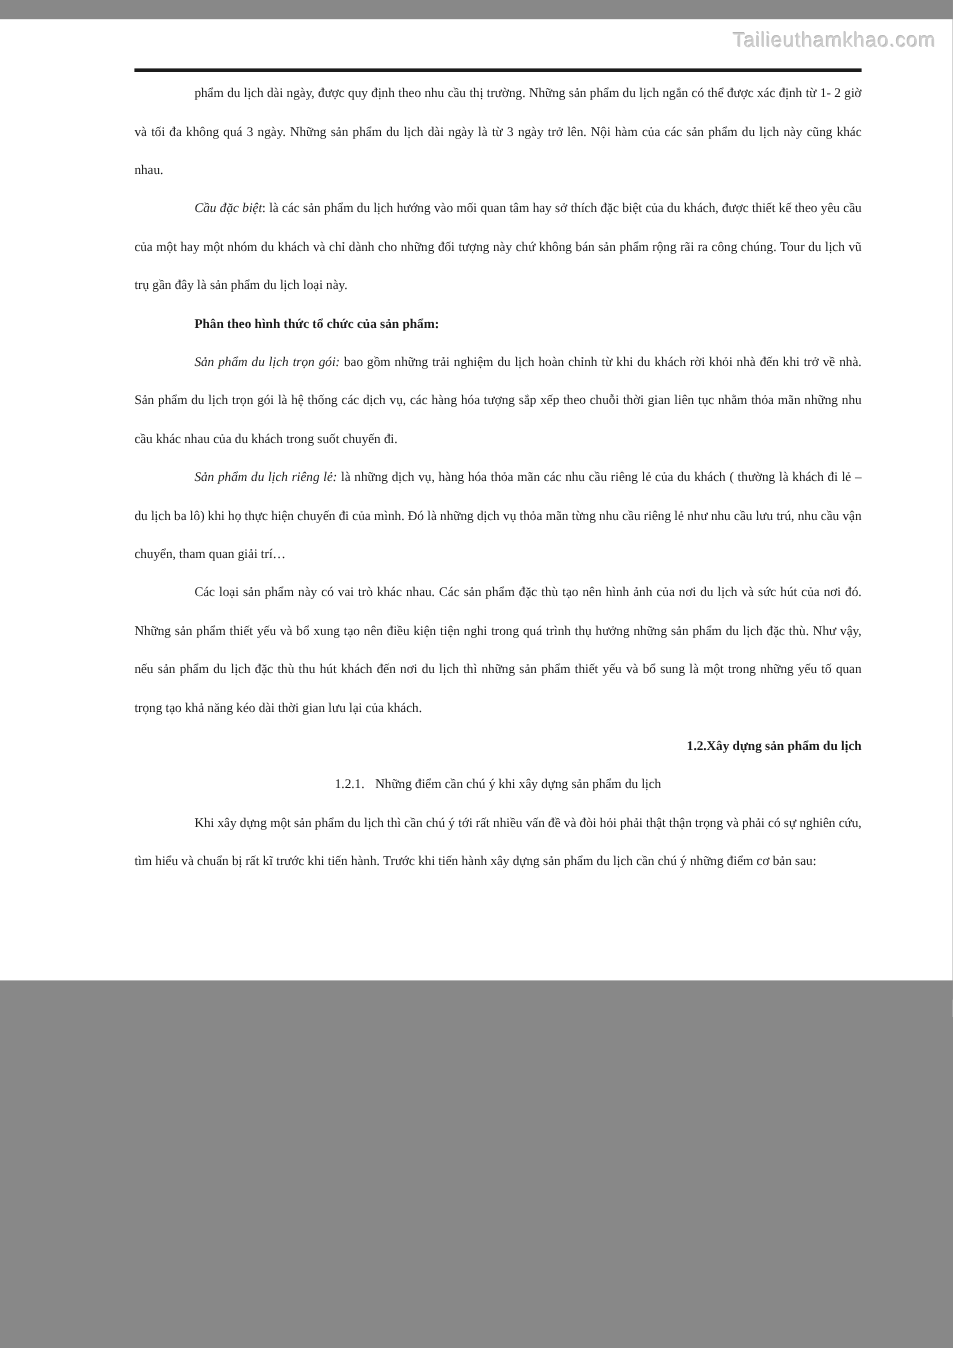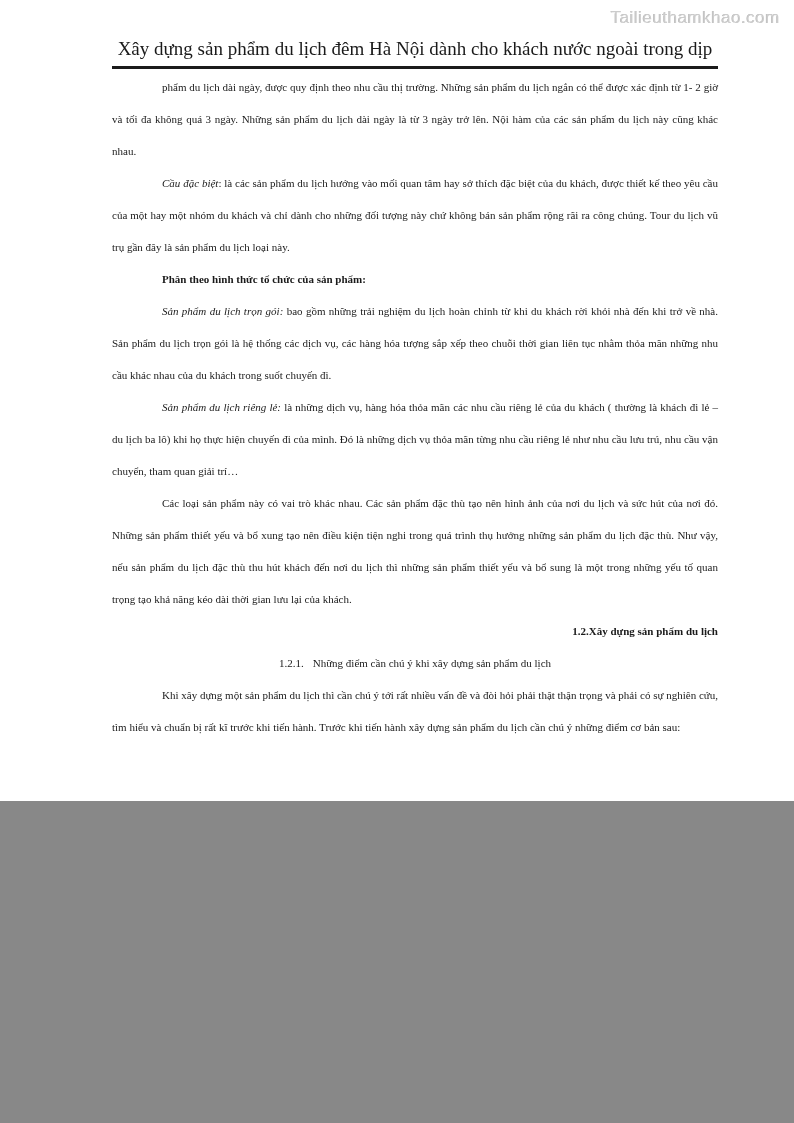--- a/index.html
+++ b/index.html
@@ -1,20 +1,20 @@
 <!DOCTYPE html>
 <html><head>
 <meta charset="utf-8">
 <style>
   html, body { margin: 0; padding: 0; background: #888; }
   .page {
     position: relative;
     width: 794px;
     height: 801px;
-    margin: 0 auto;
+    margin: 16px auto;
     background: #ffffff;
     font-family: "Liberation Serif", "DejaVu Serif", serif;
     color: #1a1a1a;
     overflow: hidden;
   }
   .watermark {
     position: absolute;
     top: 8px;
     right: 14px;
     font-family: "Liberation Sans", sans-serif;
@@ -78,21 +78,20 @@
 </head>
 <body>
 
 <div class="page">
 
   <div class="watermark">Tailieuthamkhao.com</div>
 
   <div class="content">
 
     <div class="doc-header">
-      <div>Xây dựng sản phẩm du lịch đêm Hà Nội dành cho khách nước ngoài trong dịp</div>
     </div>
 
     <div class="doc-body">
 
       <p>phẩm du lịch dài ngày, được quy định theo nhu cầu thị trường. Những sản phẩm du lịch ngắn có thể được xác định từ 1- 2 giờ và tối đa không quá 3 ngày. Những sản phẩm du lịch dài ngày là từ 3 ngày trở lên. Nội hàm của các sản phẩm du lịch này cũng khác nhau.</p>
 
       <p><span class="lead-italic">Cầu đặc biệt</span><span>: là các sản phẩm du lịch hướng vào mối quan tâm hay sở thích đặc biệt của du khách, được thiết kế theo yêu cầu của một hay một nhóm du khách và chỉ dành cho những đối tượng này chứ không bán sản phẩm rộng rãi ra công chúng. Tour du lịch vũ trụ gần đây là sản phẩm du lịch loại này.</span></p>
 
       <p><span class="heading-bold-italic">Phân theo hình thức tổ chức của sản phẩm:</span></p>
 

